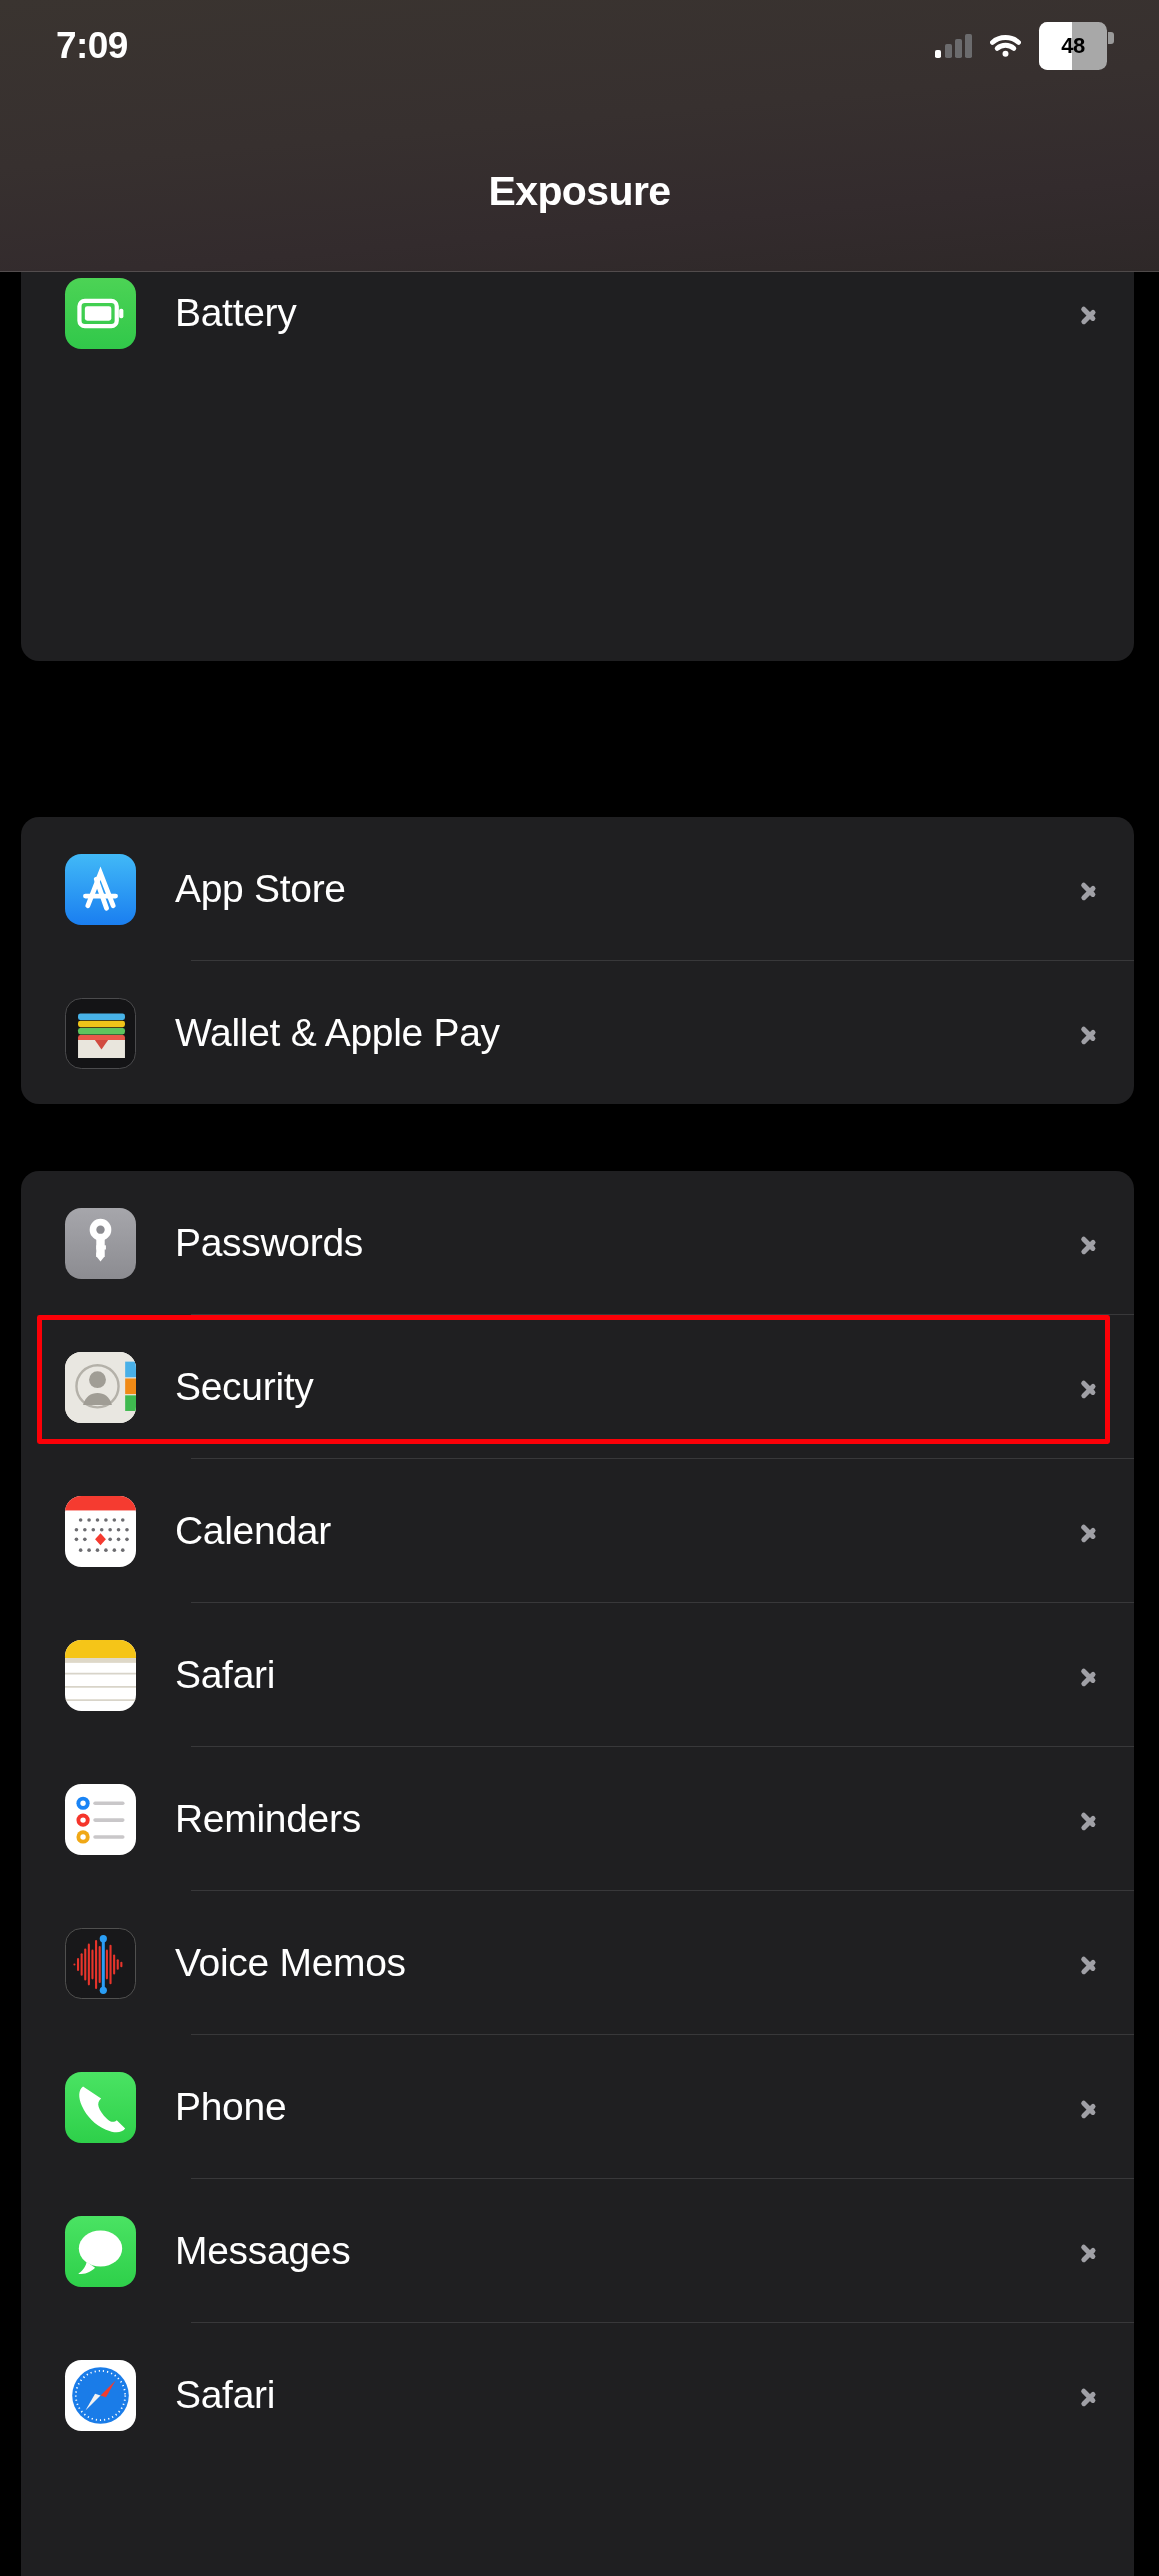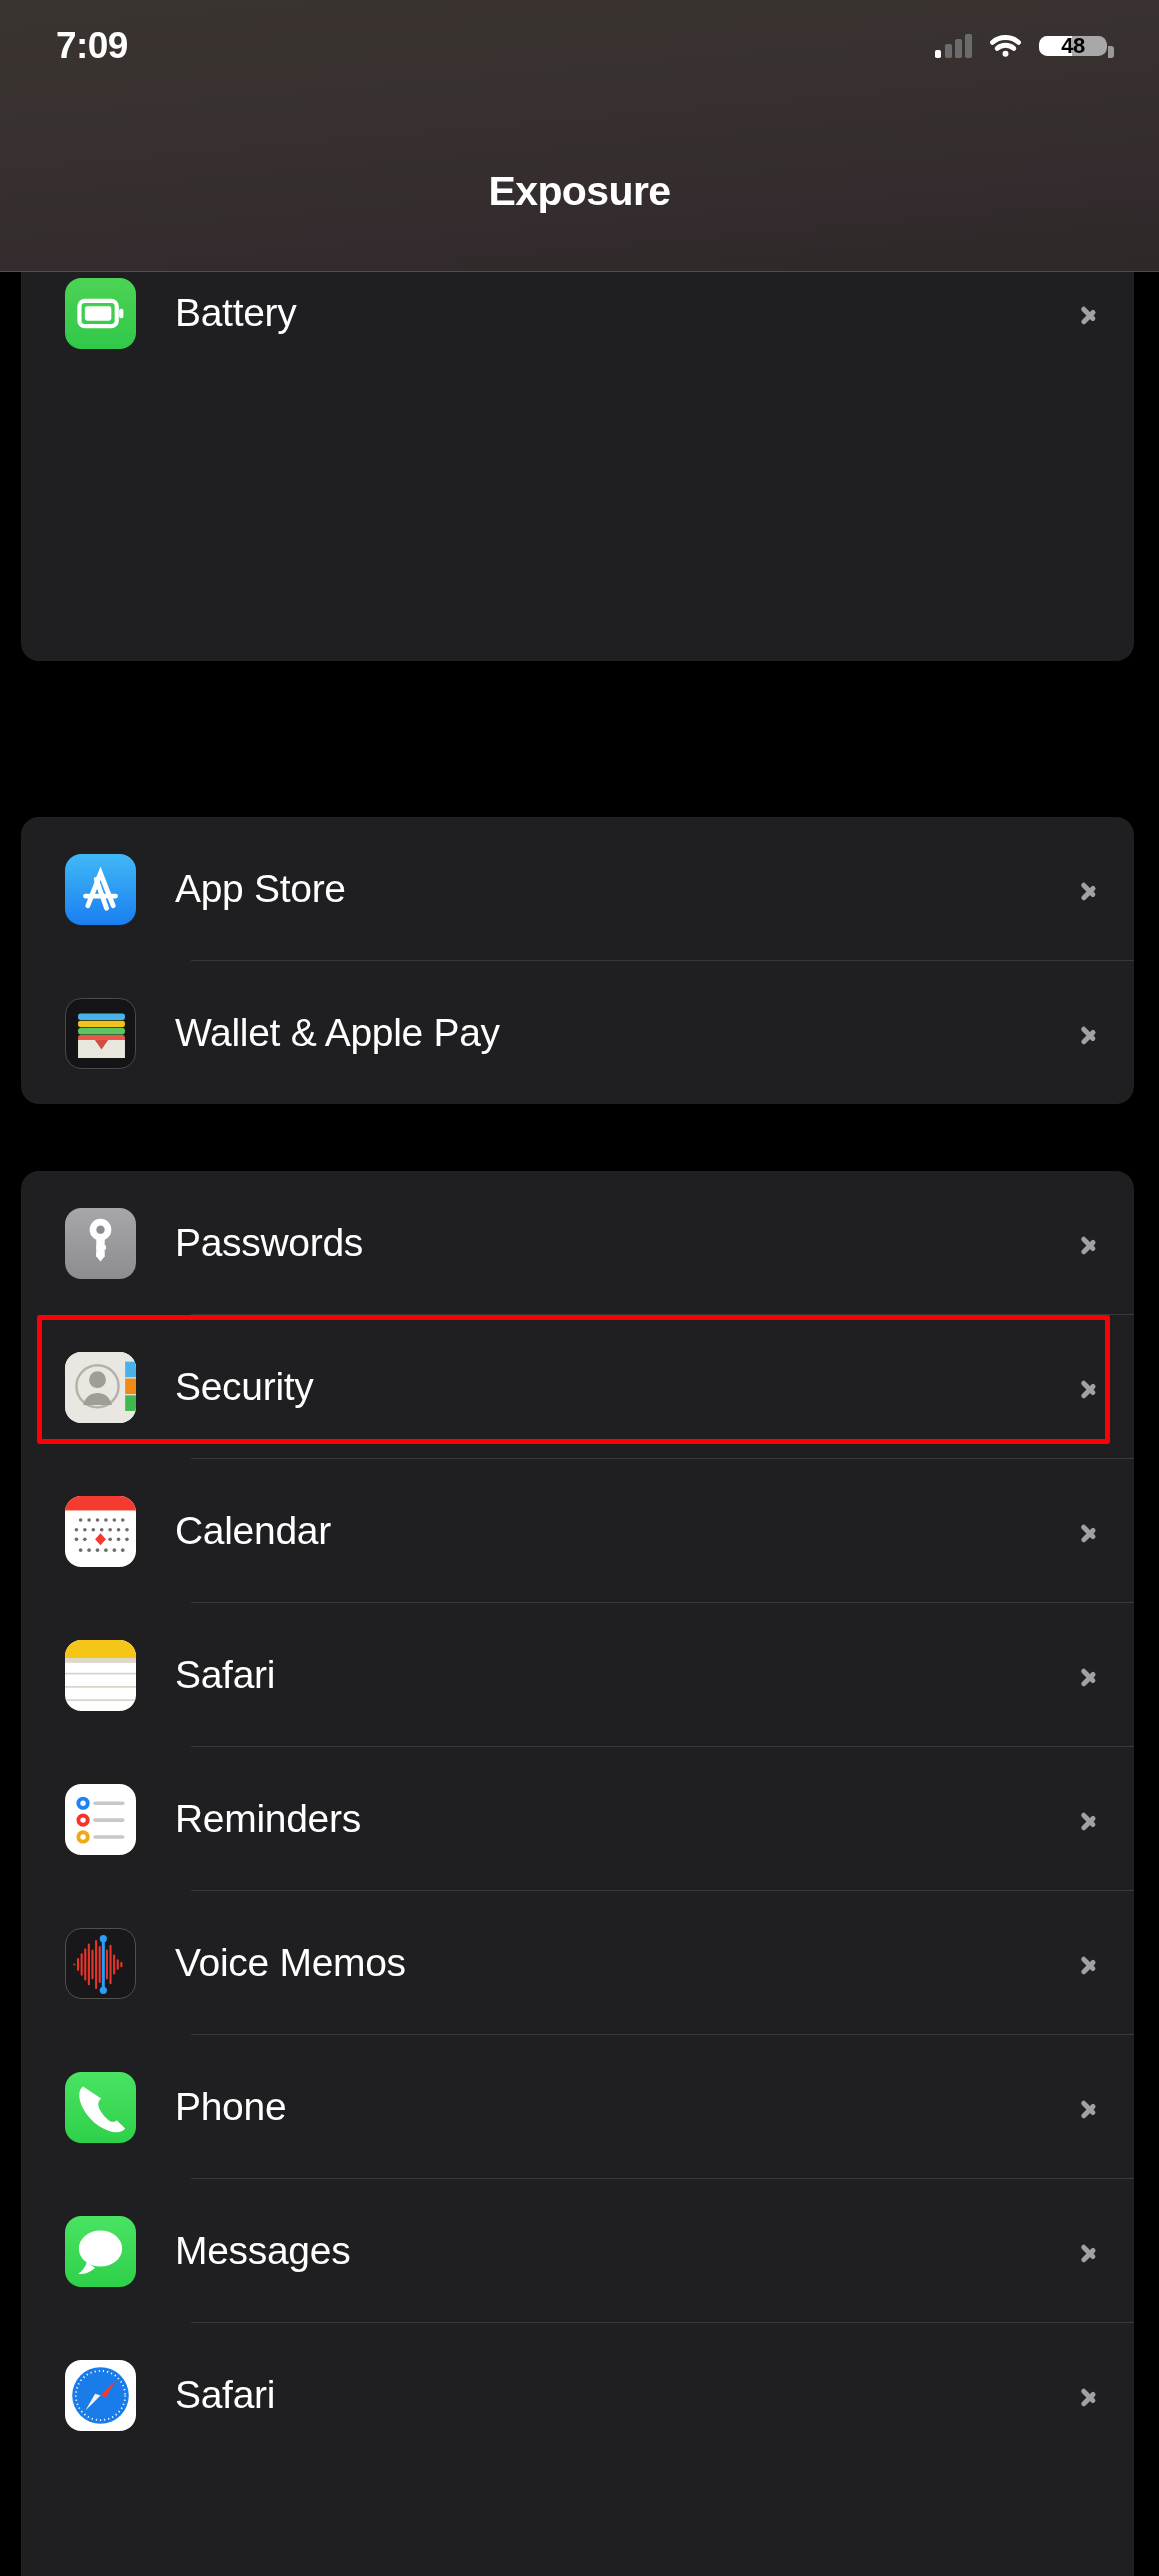--- a/index.html
+++ b/index.html
@@ -23,21 +23,21 @@
   .signal i { width:6.6px; border-radius:1.8px; display:block; background:#6b6b6d; }
   .signal i.on { background:#fff; }
   .signal i:nth-child(1){ height:7.8px; }
   .signal i:nth-child(2){ height:13.3px; }
   .signal i:nth-child(3){ height:18.7px; }
   .signal i:nth-child(4){ height:24px; }
 
   .wifi { width:31px; height:24px; position:relative; }
 
   .battery {
-    width:68px; height:20px; border-radius:8.5px;
+    width:68px; height:48px; border-radius:8.5px;
     background:#a8a8a8; position:relative;
     display:flex; align-items:center; justify-content:center;
   }
   .battery .fill {
     position:absolute; left:0; top:0; bottom:0; width:48%;
     background:#fff; border-radius:8.5px 0 0 8.5px;
   }
   .battery .num {
     position:relative; z-index:2; font-size:22px; font-weight:700;
     color:#000; letter-spacing:-0.6px;

